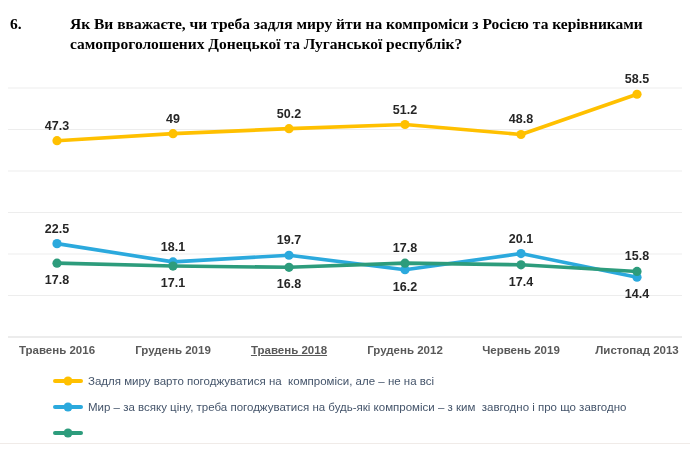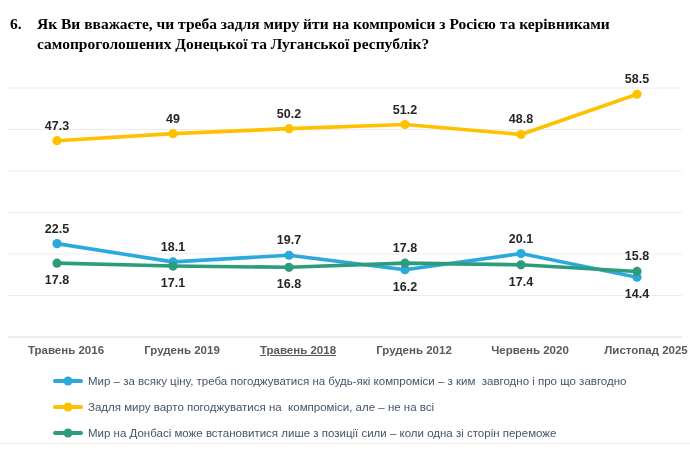--- a/index.html
+++ b/index.html
@@ -6,26 +6,26 @@
   .page{
     position:relative;width:690px;height:455px;background:#ffffff;
     font-family:"Liberation Sans",sans-serif;overflow:hidden;
   }
   .title-row{
     position:absolute;top:14px;left:10px;display:flex;
     font-family:"Liberation Serif",serif;font-weight:bold;font-size:15.5px;
     line-height:19.5px;color:#000;
   }
   .q-num{width:27px;flex:0 0 27px;}
-  .q-text{max-width:592px;}
+  .q-text{max-width:592px;margin-left:33px;}
   .chart-svg{position:absolute;top:60px;left:0;}
   .chart-svg text{
     font-family:"Liberation Sans",sans-serif;font-weight:700;font-size:12.5px;fill:#262626;
   }
-  .x-axis{position:absolute;top:342px;left:9px;width:634px;height:20px;}
+  .x-axis{position:absolute;top:342px;left:0;width:634px;height:20px;}
   .x-label{
     position:absolute;top:2px;transform:translateX(-50%);white-space:nowrap;
     font-size:11.5px;font-weight:700;color:#595959;
   }
   .legend{position:absolute;top:368px;left:53px;display:flex;flex-direction:column;}
   .legend-row{display:flex;align-items:center;height:26px;}
   .legend-marker{
     position:relative;width:30px;height:3.2px;border-radius:2px;flex:0 0 30px;margin-right:5px;
   }
   .legend-dot{
@@ -96,40 +96,39 @@
       <text x="521" y="225.79000000000002" text-anchor="middle" fill="#262626">17.4</text>
       <circle cx="637" cy="211.43" r="4.6" fill="#2D9C7C"></circle>
       <text x="637" y="200.43" text-anchor="middle" fill="#262626">15.8</text>
     </svg>
 
   <div class="x-axis">
       <div class="x-label" style="left: 57px;">Травень 2016</div>
       <div class="x-label" style="left: 173px;">Грудень 2019</div>
       <div class="x-label" style="left: 289px; text-decoration: underline;">Травень 2018</div>
       <div class="x-label" style="left: 405px;">Грудень 2012</div>
-      <div class="x-label" style="left: 521px;">Червень 2020</div>
-      <div class="x-label" style="left: 637px;">Листопад 2025</div>
+      <div class="x-label" style="left: 521px;">Червень 2019</div>
+      <div class="x-label" style="left: 637px;">Листопад 2013</div>
     </div>
 
   <div class="legend">
+      <div class="legend-row">
+        <span class="legend-marker" style="background: rgb(255, 192, 0);">
+          <span class="legend-dot" style="background: rgb(255, 192, 0);"></span>
+        </span>
+        <span class="legend-label">Задля миру варто погоджуватися на  компроміси, але – не на всі</span>
+      </div>
       <div class="legend-row">
         <span class="legend-marker" style="background: rgb(43, 169, 221);">
           <span class="legend-dot" style="background: rgb(43, 169, 221);"></span>
         </span>
         <span class="legend-label">Мир – за всяку ціну, треба погоджуватися на будь-які компроміси – з ким  завгодно і про що завгодно</span>
       </div>
       <div class="legend-row">
-        <span class="legend-marker" style="background: rgb(255, 192, 0);">
-          <span class="legend-dot" style="background: rgb(255, 192, 0);"></span>
-        </span>
-        <span class="legend-label">Задля миру варто погоджуватися на  компроміси, але – не на всі</span>
-      </div>
-      <div class="legend-row">
         <span class="legend-marker" style="background: rgb(45, 156, 124);">
           <span class="legend-dot" style="background: rgb(45, 156, 124);"></span>
         </span>
-        <span class="legend-label">Мир на Донбасі може встановитися лише з позиції сили – коли одна зі сторін переможе</span>
       </div>
     </div>
 
   <div class="bottom-hairline"></div>
 
 </div>
 
 </body></html>

